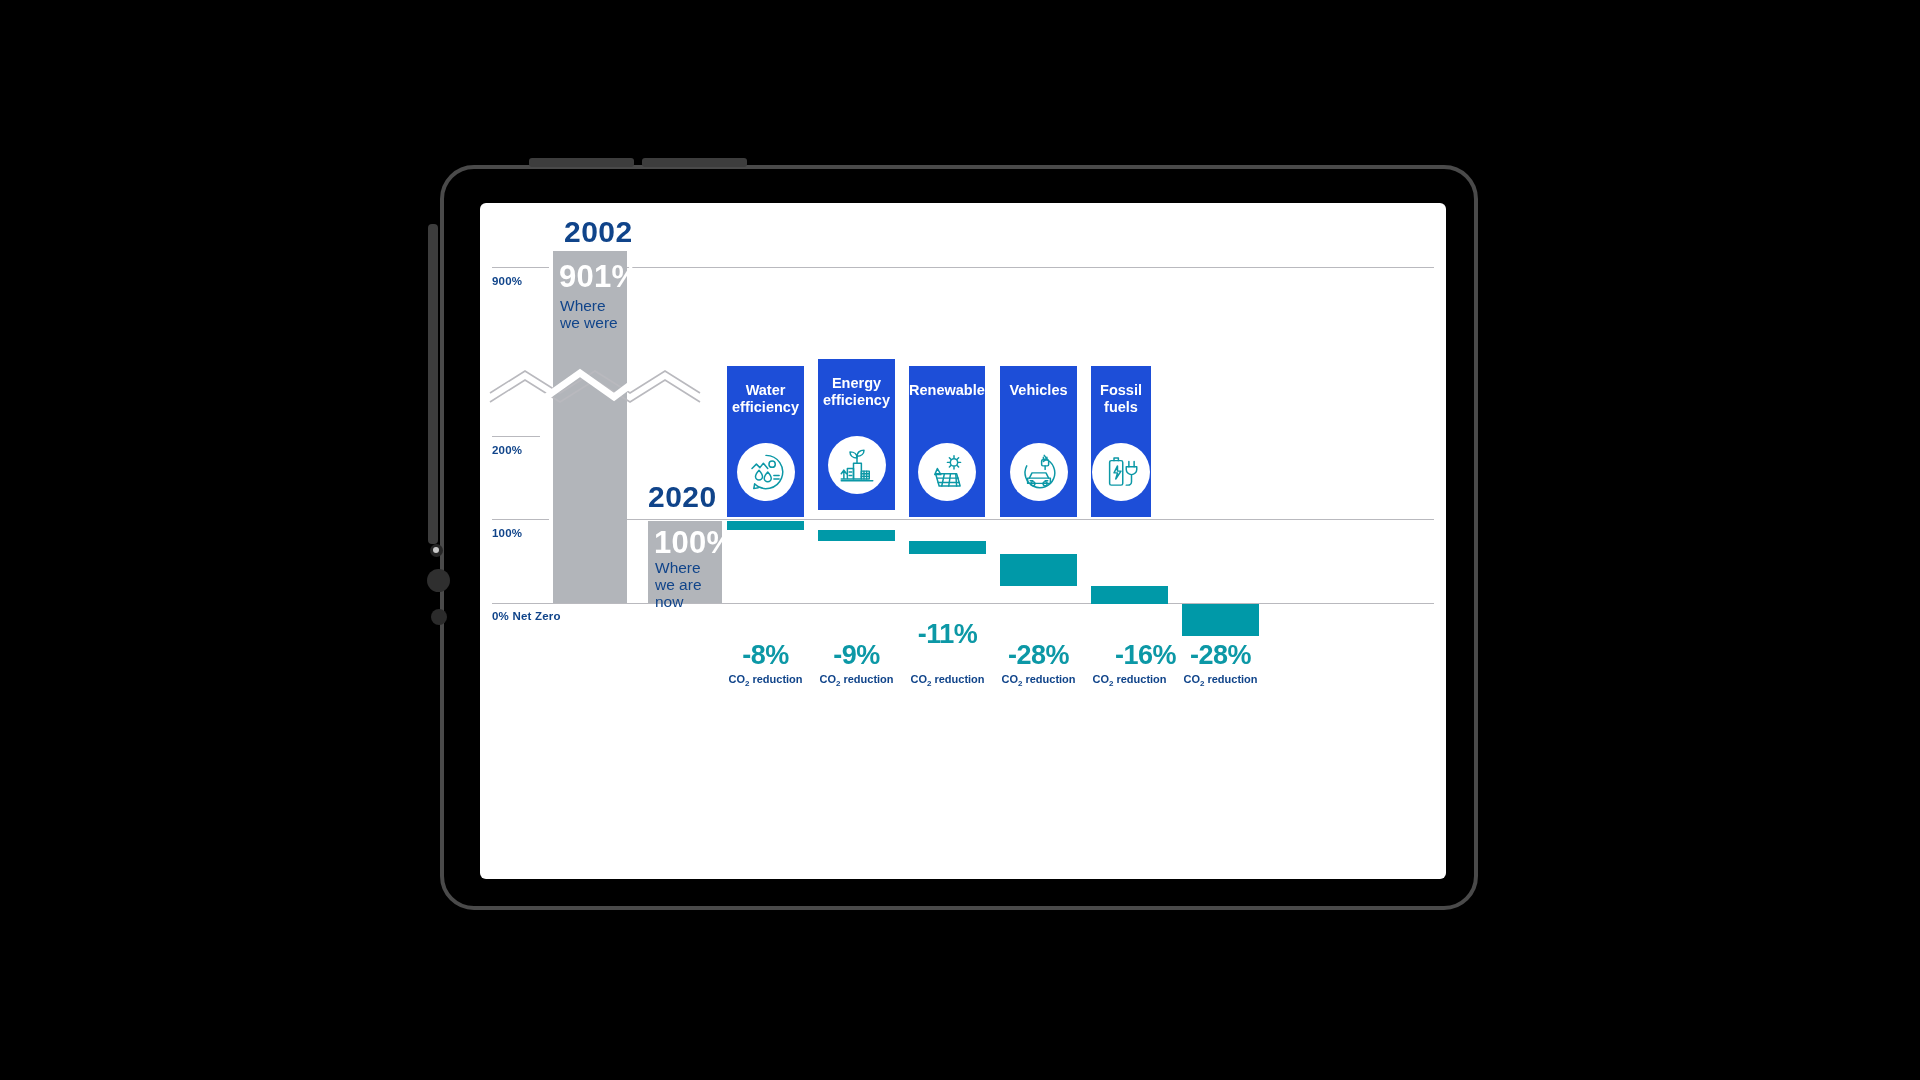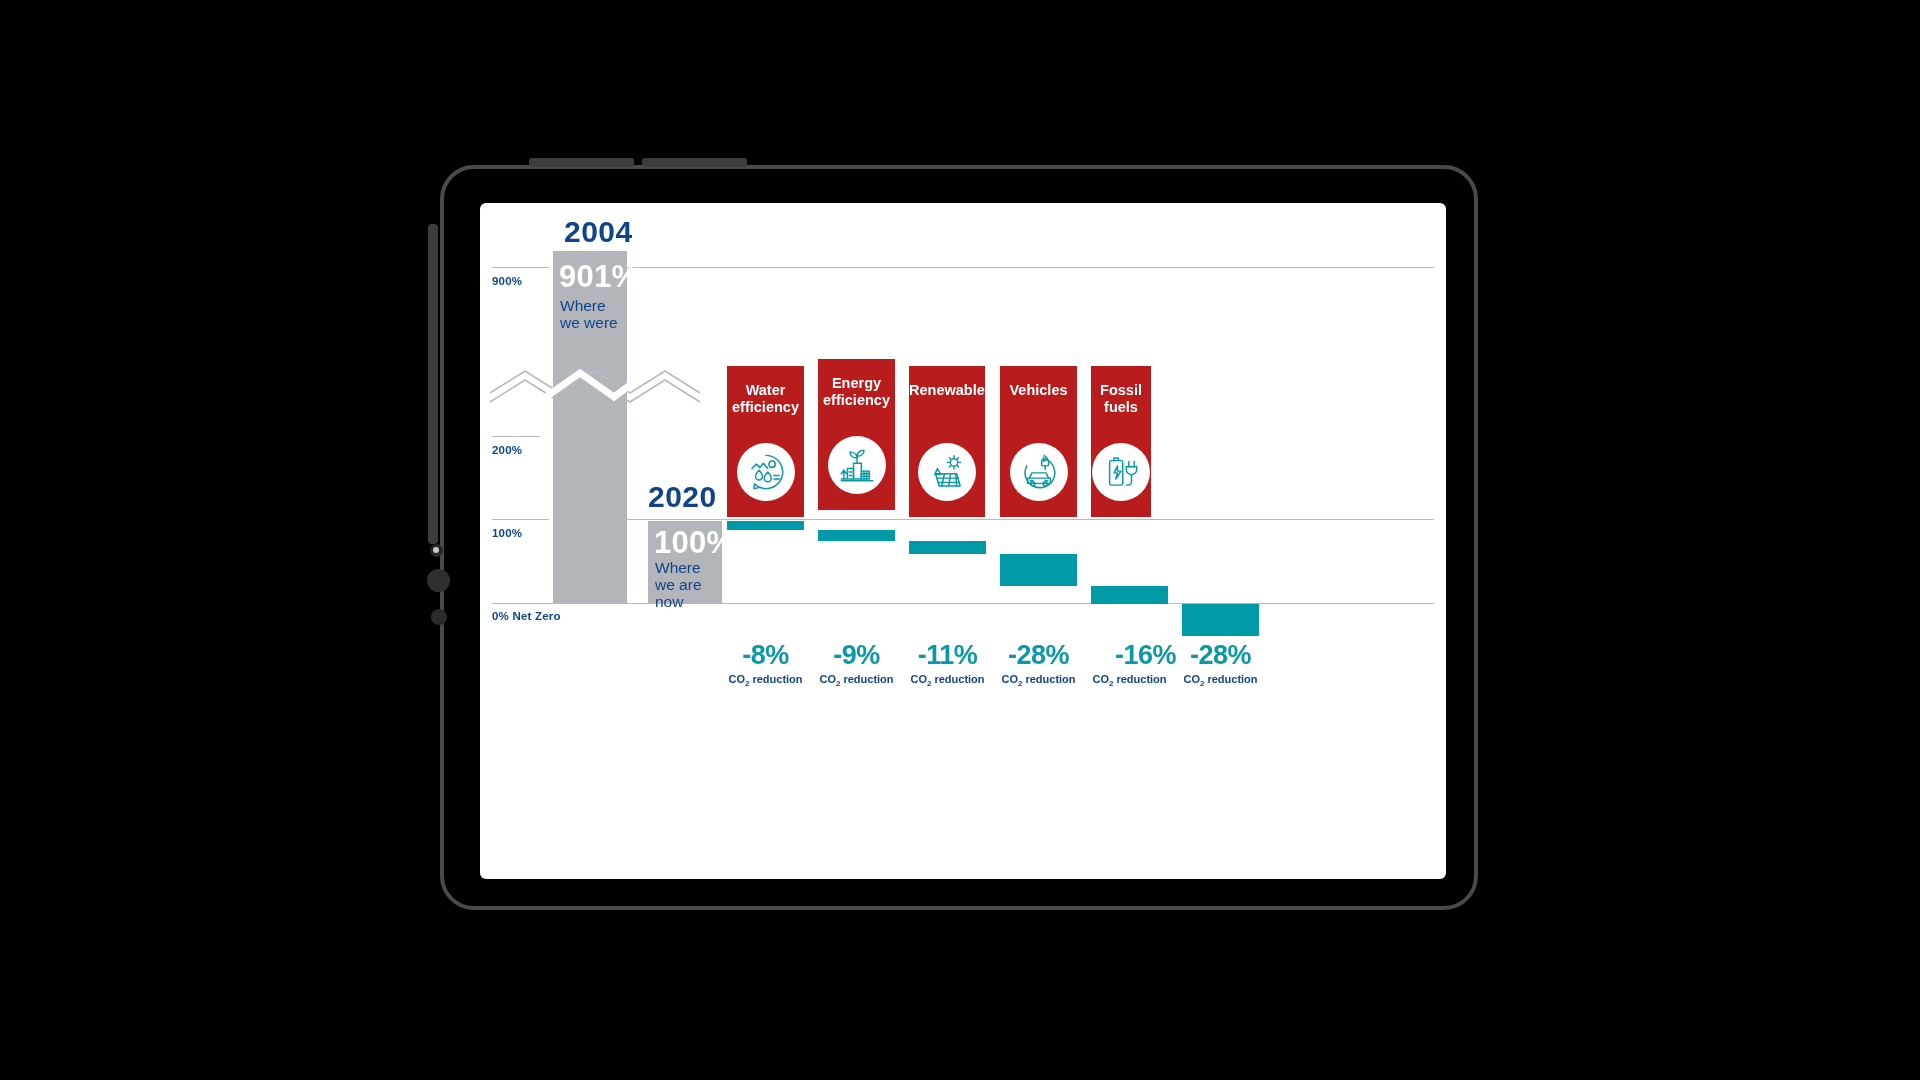--- a/index.html
+++ b/index.html
@@ -79,21 +79,21 @@
     position: absolute; color:#10448a; font-weight: normal;
     font-size: 15.5px; line-height: 16.5px;
   }
 
   
   #zigzag { position:absolute; left:0; top:0; pointer-events:none; }
 
   
   .card {
     position: absolute;
-    background: #b91c1c;
+    background: #1d4ed8;
     display: flex; flex-direction: column; align-items: center;
   }
   .card-title {
     color: #fff; font-weight: bold; font-size: 14.5px; line-height: 17px;
     text-align: center; margin-top: 16px; width: 100%;
   }
   .card-icon {
     position:absolute; left:50%; transform: translateX(-50%);
     bottom: 16px;
     width: 58px; height: 58px; border-radius: 50%;
@@ -135,21 +135,21 @@
         <div class="gridline" style="left:12px; top:233px; width:48px;"></div>
         <div class="gridline" style="left:160px; top:233px; width:0px;"></div>
         <div class="gridline" style="left:12px; top:316px; width:942px;"></div>
         <div class="gridline" style="left:12px; top:400px; width:942px;"></div>
 
         <div class="axis-label" style="left:12px; top:72px;">900%</div>
         <div class="axis-label" style="left:12px; top:241px;">200%</div>
         <div class="axis-label" style="left:12px; top:324px;">100%</div>
         <div class="axis-label" style="left:12px; top:407px;">0% Net Zero</div>
 
-        <div class="year-label" style="left:84px; top:12px;">2004</div>
+        <div class="year-label" style="left:84px; top:12px;">2002</div>
 
         <div class="gray-bar" style="left:69px; top:48px; width:78px; height:352px;">
           <div class="gray-bar-accent"></div>
         </div>
         <div class="bigpct" style="left:79px; top:56px;">901%</div>
         <div class="sub" style="left:80px; top:95px;">Where</div>
         <div class="sub" style="left:80px; top:112px;">we were</div>
 
         <svg id="zigzag" width="966" height="676" viewBox="0 0 966 676">
           <polyline points="10,190 45,168 80,190 115,168 150,190 185,168 220,190" fill="none" stroke="#b9b9be" stroke-width="1.6"></polyline>
@@ -264,21 +264,21 @@
         <div class="wbar" style="left:520px; top:351px; width:77px; height:32px;"></div>
         <div class="wbar" style="left:611px; top:383px; width:77px; height:18px;"></div>
         <div class="wbar" style="left:702px; top:401px; width:77px; height:32px;"></div>
 
         <div class="pct" style="left:239px; top:437px; width:93px;">-8%</div>
         <div class="pctsub" style="left:239px; top:470px; width:93px;">CO<sub>2</sub> reduction</div>
 
         <div class="pct" style="left:330px; top:437px; width:93px;">-9%</div>
         <div class="pctsub" style="left:330px; top:470px; width:93px;">CO<sub>2</sub> reduction</div>
 
-        <div class="pct" style="left:421px; top:437px; width:93px;">-11%</div>
+        <div class="pct" style="left:421px; top:416px; width:93px;">-11%</div>
         <div class="pctsub" style="left:421px; top:470px; width:93px;">CO<sub>2</sub> reduction</div>
 
         <div class="pct" style="left:512px; top:437px; width:93px;">-28%</div>
         <div class="pctsub" style="left:512px; top:470px; width:93px;">CO<sub>2</sub> reduction</div>
 
         <div class="pct" style="left:603px; top:437px; width:93px;text-align:right;">-16%</div>
         <div class="pctsub" style="left:603px; top:470px; width:93px;">CO<sub>2</sub> reduction</div>
 
         <div class="pct" style="left:694px; top:437px; width:93px;">-28%</div>
         <div class="pctsub" style="left:694px; top:470px; width:93px;">CO<sub>2</sub> reduction</div>

